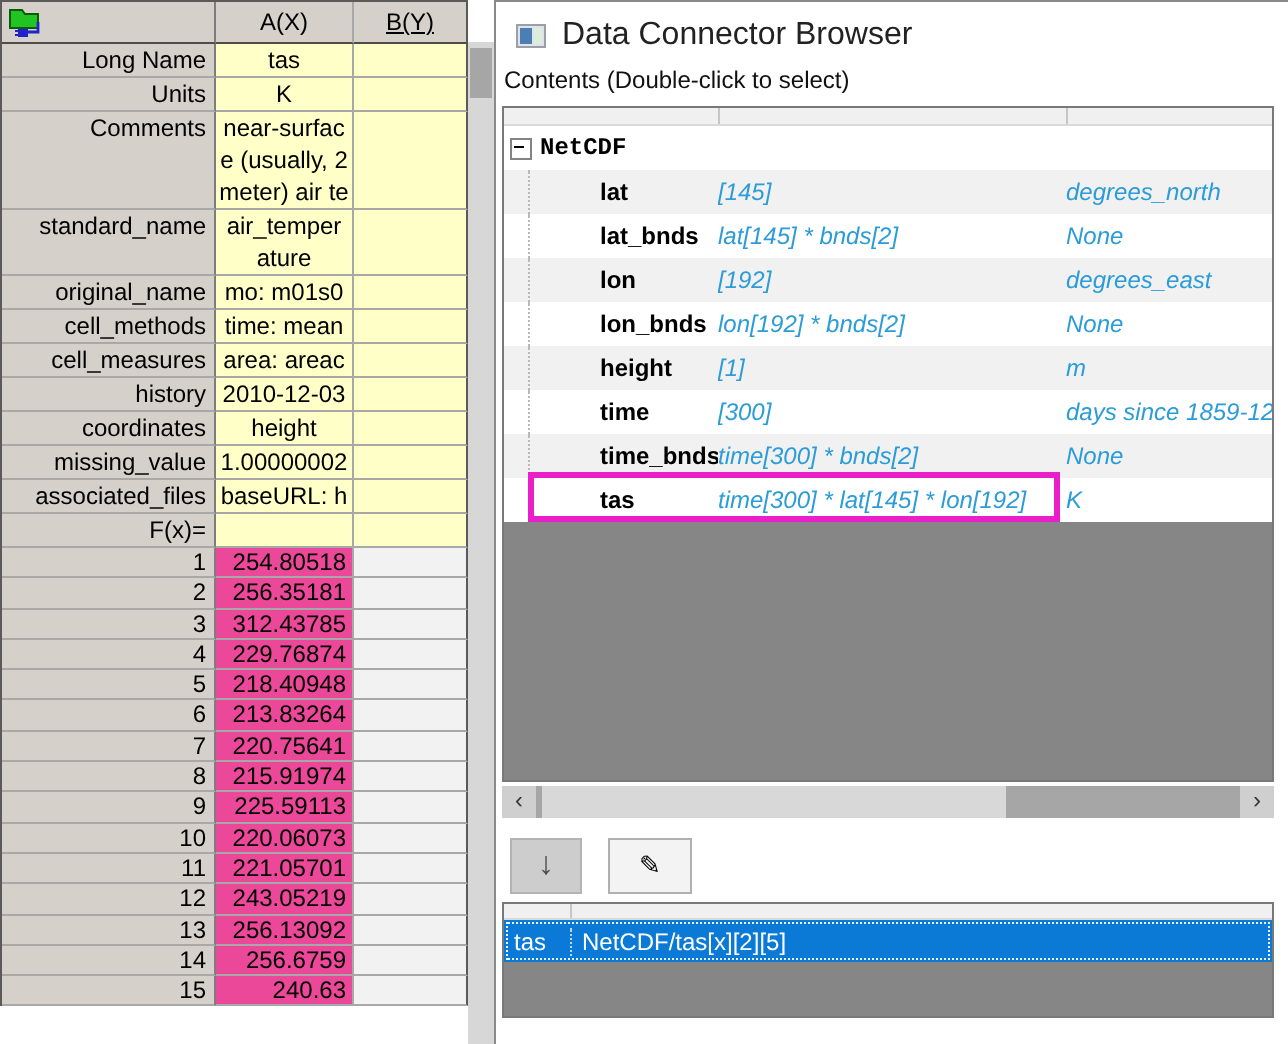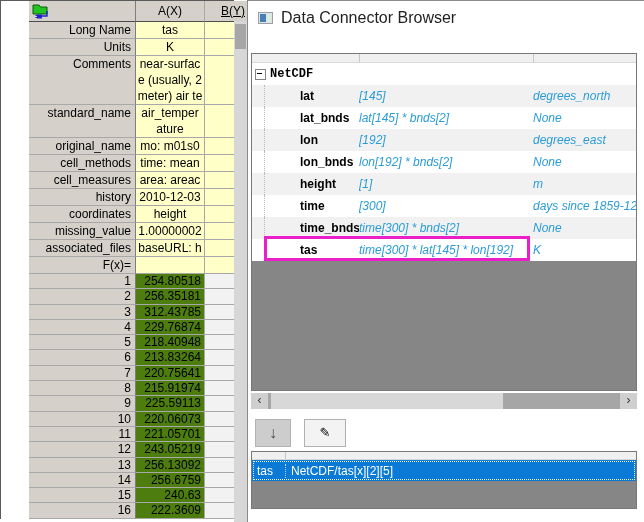--- a/index.html
+++ b/index.html
@@ -1,33 +1,33 @@
 <!DOCTYPE html>
 <html><head>
 <meta charset="utf-8">
 <style>
   html,body{margin:0;padding:0;background:#fff;}
   .screen{position:relative;width:644px;height:522px;overflow:hidden;
           font-family:"Liberation Sans",sans-serif;font-size:12px;color:#000;background:#fff;}
 
   
   .worksheet{position:absolute;left:0;top:0;width:234px;border-left:1px solid #5a5a5a;
-             border-top:1px solid #5a5a5a;box-sizing:border-box;background:#fff;padding-left:28px;}
+             border-top:1px solid #5a5a5a;box-sizing:border-box;background:#fff;}
   .wrow{display:flex;width:233px;}
   .cell{box-sizing:border-box;overflow:hidden;line-height:16px;}
   .rh{width:107px;background:#d5d1ca;border-right:1px solid #7d7d7d;border-bottom:1px solid #a8a8a8;
       text-align:right;padding:0 4px 0 1px;}
   .ca{width:69px;border-right:1px solid #a8a8a8;border-bottom:1px solid #a8a8a8;}
   .cb{width:57px;border-right:1px solid #5a5a5a;border-bottom:1px solid #a8a8a8;text-decoration:underline;}
   .hdr .rh,.hdr .ca,.hdr .cb{background:#d5d1ca;text-align:center;height:21px;line-height:20px;
       border-bottom:1px solid #4c4c4c;}
   .lbl{background:#ffffc8;text-align:center;white-space:pre-line;}
   .h17{height:17px;} .h49{height:49px;} .h33{height:33px;}
   .drow .rh{height:15.3px;line-height:14.5px;}
-  .drow .ca{height:15.3px;line-height:14.5px;background:#4d7c0f;text-align:right;padding-right:3px;}
+  .drow .ca{height:15.3px;line-height:14.5px;background:#ec4899;text-align:right;padding-right:3px;}
   .drow .cb{height:15.3px;background:#f2f2f2;}
 
   
   .ws-vscroll{position:absolute;left:234px;top:21px;width:13px;height:501px;background:#d7d7d7;}
   .ws-vthumb{position:absolute;left:1px;top:3px;width:11px;height:25px;background:#a6a6a6;}
 
   
   .dialog{position:absolute;left:247px;top:0;width:397px;height:522px;background:#fff;
           border-left:1px solid #8a8a8a;border-top:1px solid #8a8a8a;box-sizing:border-box;}
   .dlg-title{position:absolute;left:10px;top:8px;display:flex;align-items:center;gap:8px;}
@@ -226,43 +226,39 @@
         <div class="wrow drow">
           <div class="rh cell">14</div>
           <div class="ca cell">256.6759</div>
           <div class="cb cell"></div>
         </div>
         <div class="wrow drow">
           <div class="rh cell">15</div>
           <div class="ca cell">240.63</div>
           <div class="cb cell"></div>
         </div>
-        <div class="wrow drow">
-          <div class="rh cell">16</div>
-          <div class="ca cell">222.3609</div>
-          <div class="cb cell"></div>
-        </div>
       </div>
   </div>
 
   <div class="ws-vscroll">
     <div class="ws-vthumb"></div>
   </div>
 
   <div class="dialog">
 
     <div class="dlg-title">
       <svg width="15" height="12" viewBox="0 0 15 12">
         <rect x="0.5" y="0.5" width="14" height="11" fill="#dfe3e8" stroke="#9aa0a6"></rect>
         <rect x="2" y="2" width="6" height="8" fill="#4a7fb5"></rect>
         <rect x="9" y="2" width="4" height="8" fill="#d9efd9"></rect>
       </svg>
       <span>Data Connector Browser</span>
     </div>
 
+    <div class="contents-label">Contents (Double-click to select)</div>
 
     <div class="tree-panel">
       <div class="tree-colhdr">
         <i style="left:107px;"></i>
           <i style="left:281px;"></i>
       </div>
       <div class="root-row">
         <span class="expand-box">
             <i></i>
           </span>

